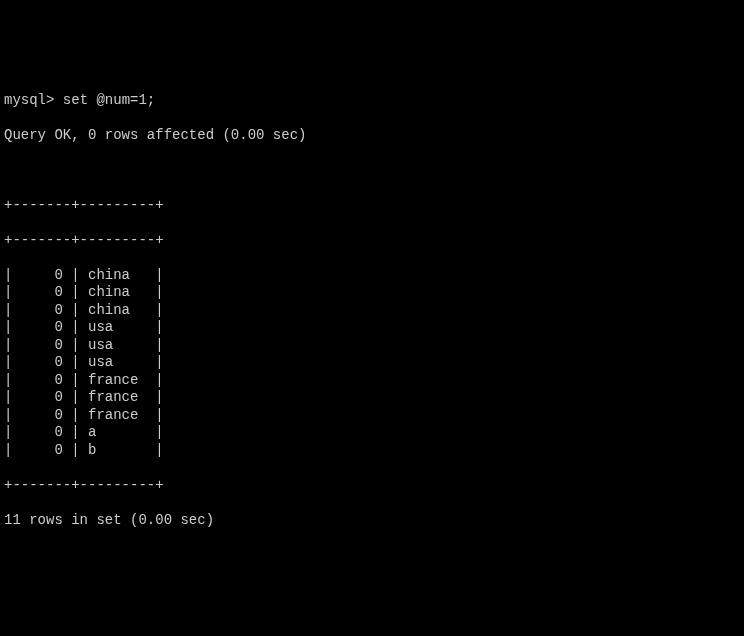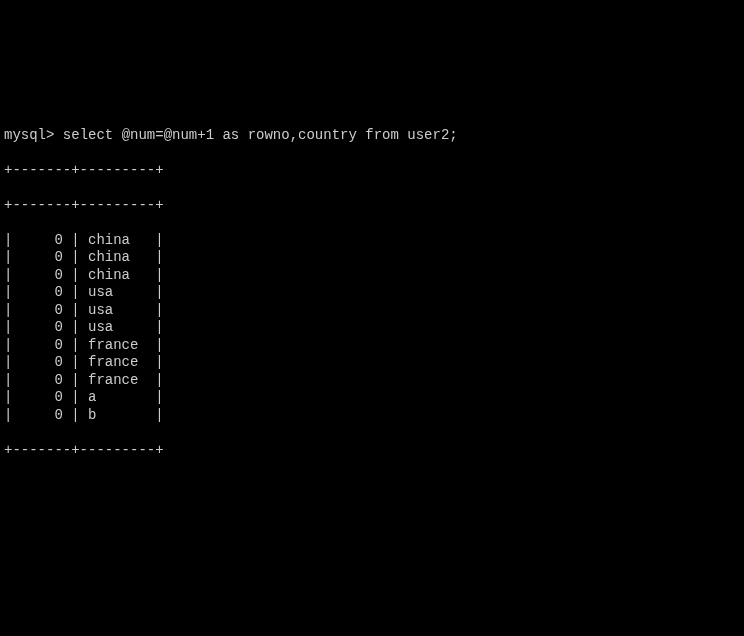--- a/index.html
+++ b/index.html
@@ -15,26 +15,28 @@
     white-space: pre;
   }
   .line { display: block; }
 </style>
 </head>
 <body>
 
 
 
 <div>
+<span class="line"><span>mysql&gt;</span> <span>set @num=1;</span></span>
+<span class="line">Query OK, 0 rows affected (0.00 sec)</span>
 <span class="line"> </span>
-<span class="line"><span>mysql&gt;</span> <span>select @num=@num+1 as rowno,country from user2;</span></span>
 <span class="line">+-------+---------+</span>
 <span class="line">+-------+---------+</span>
 <div id="table1-rows"><span class="line">|     0 | china   |</span><span class="line">|     0 | china   |</span><span class="line">|     0 | china   |</span><span class="line">|     0 | usa     |</span><span class="line">|     0 | usa     |</span><span class="line">|     0 | usa     |</span><span class="line">|     0 | france  |</span><span class="line">|     0 | france  |</span><span class="line">|     0 | france  |</span><span class="line">|     0 | a       |</span><span class="line">|     0 | b       |</span></div>
 <span class="line">+-------+---------+</span>
+<span class="line">11 rows in set (0.00 sec)</span>
 <span class="line"> </span>
 
 
 
 
 
 
 
 </div>
 

